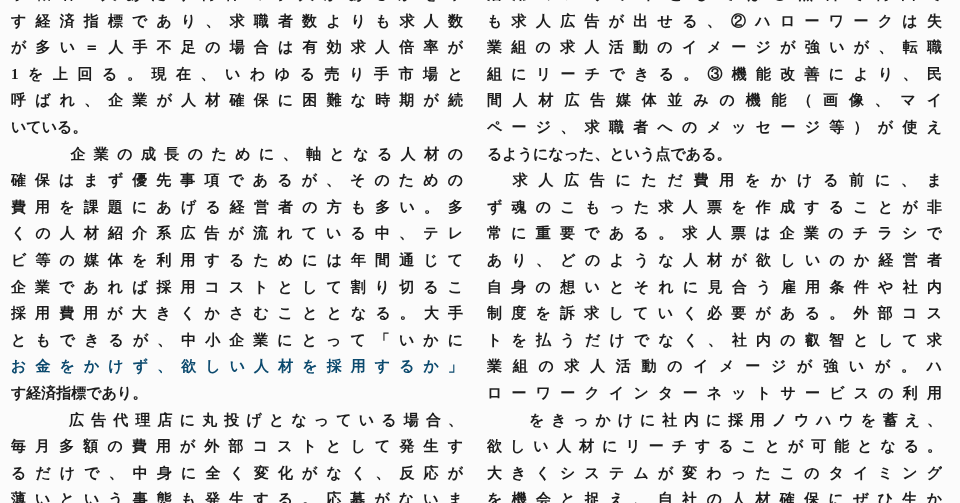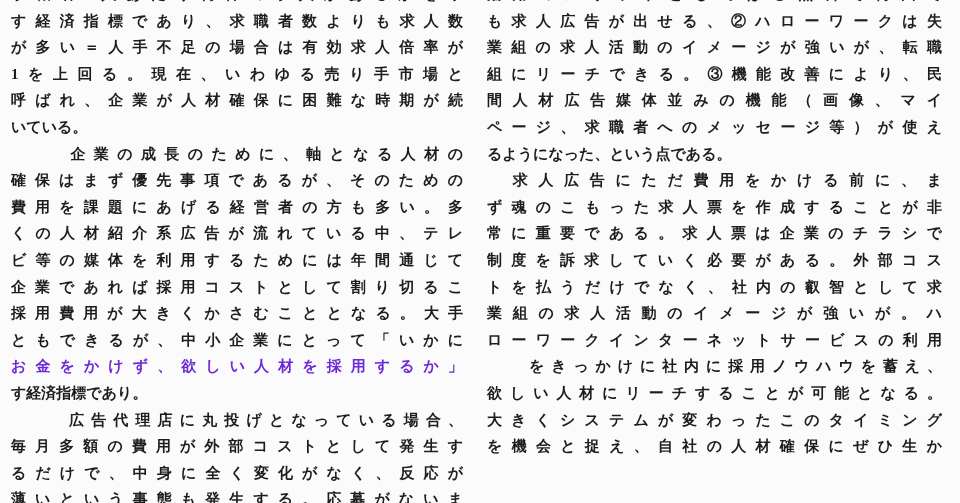--- a/index.html
+++ b/index.html
@@ -53,39 +53,41 @@
     <div class="line" style="color: rgb(29, 29, 29);">呼ばれ、企業が人材確保に困難な時期が続</div>
     <div class="line end" style="color: rgb(29, 29, 29);">いている。</div>
     <div class="line ind2" style="color: rgb(29, 29, 29);">　企業の成長のために、軸となる人材の</div>
     <div class="line" style="color: rgb(29, 29, 29);">確保はまず優先事項であるが、そのための</div>
     <div class="line" style="color: rgb(29, 29, 29);">費用を課題にあげる経営者の方も多い。多</div>
     <div class="line" style="color: rgb(29, 29, 29);">くの人材紹介系広告が流れている中、テレ</div>
     <div class="line" style="color: rgb(29, 29, 29);">ビ等の媒体を利用するためには年間通じて</div>
     <div class="line" style="color: rgb(29, 29, 29);">企業であれば採用コストとして割り切るこ</div>
     <div class="line" style="color: rgb(29, 29, 29);">採用費用が大きくかさむこととなる。大手</div>
     <div class="line" style="color: rgb(29, 29, 29);">ともできるが、中小企業にとって「いかに</div>
-    <div class="line" style="color: #6d28d9;">お金をかけず、欲しい人材を採用するか」</div>
+    <div class="line" style="color: #0c4a6e;">お金をかけず、欲しい人材を採用するか」</div>
     <div class="line end" style="color: rgb(29, 29, 29);">す経済指標であり。</div>
     <div class="line ind2" style="color: rgb(29, 29, 29);">　広告代理店に丸投げとなっている場合、</div>
     <div class="line" style="color: rgb(29, 29, 29);">毎月多額の費用が外部コストとして発生す</div>
     <div class="line" style="color: rgb(29, 29, 29);">るだけで、中身に全く変化がなく、反応が</div>
     <div class="line" style="color: rgb(29, 29, 29);">薄いという事態も発生する。応募がないま</div>
   </div>
 
   <div class="col col-right">
     <div class="line" style="color: rgb(29, 29, 29);">活用のメリットとしては①無料で何回で</div>
     <div class="line" style="color: rgb(29, 29, 29);">も求人広告が出せる、②ハローワークは失</div>
     <div class="line" style="color: rgb(29, 29, 29);">業組の求人活動のイメージが強いが、転職</div>
     <div class="line" style="color: rgb(29, 29, 29);">組にリーチできる。③機能改善により、民</div>
     <div class="line" style="color: rgb(29, 29, 29);">間人材広告媒体並みの機能（画像、マイ</div>
     <div class="line" style="color: rgb(29, 29, 29);">ページ、求職者へのメッセージ等）が使え</div>
     <div class="line end" style="color: rgb(29, 29, 29);">るようになった、という点である。</div>
     <div class="line" style="color: rgb(29, 29, 29);">　求人広告にただ費用をかける前に、ま</div>
     <div class="line" style="color: rgb(29, 29, 29);">ず魂のこもった求人票を作成することが非</div>
     <div class="line" style="color: rgb(29, 29, 29);">常に重要である。求人票は企業のチラシで</div>
+    <div class="line" style="color: rgb(29, 29, 29);">あり、どのような人材が欲しいのか経営者</div>
+    <div class="line" style="color: rgb(29, 29, 29);">自身の想いとそれに見合う雇用条件や社内</div>
     <div class="line" style="color: rgb(29, 29, 29);">制度を訴求していく必要がある。外部コス</div>
     <div class="line" style="color: rgb(29, 29, 29);">トを払うだけでなく、社内の叡智として求</div>
     <div class="line" style="color: rgb(29, 29, 29);">業組の求人活動のイメージが強いが。ハ</div>
     <div class="line" style="color: rgb(29, 29, 29);">ローワークインターネットサービスの利用</div>
     <div class="line" style="color: rgb(29, 29, 29); margin-left: 42px;">をきっかけに社内に採用ノウハウを蓄え、</div>
     <div class="line" style="color: rgb(29, 29, 29);">欲しい人材にリーチすることが可能となる。</div>
     <div class="line" style="color: rgb(29, 29, 29);">大きくシステムが変わったこのタイミング</div>
     <div class="line" style="color: rgb(29, 29, 29);">を機会と捉え、自社の人材確保にぜひ生か</div>
   </div>
 

